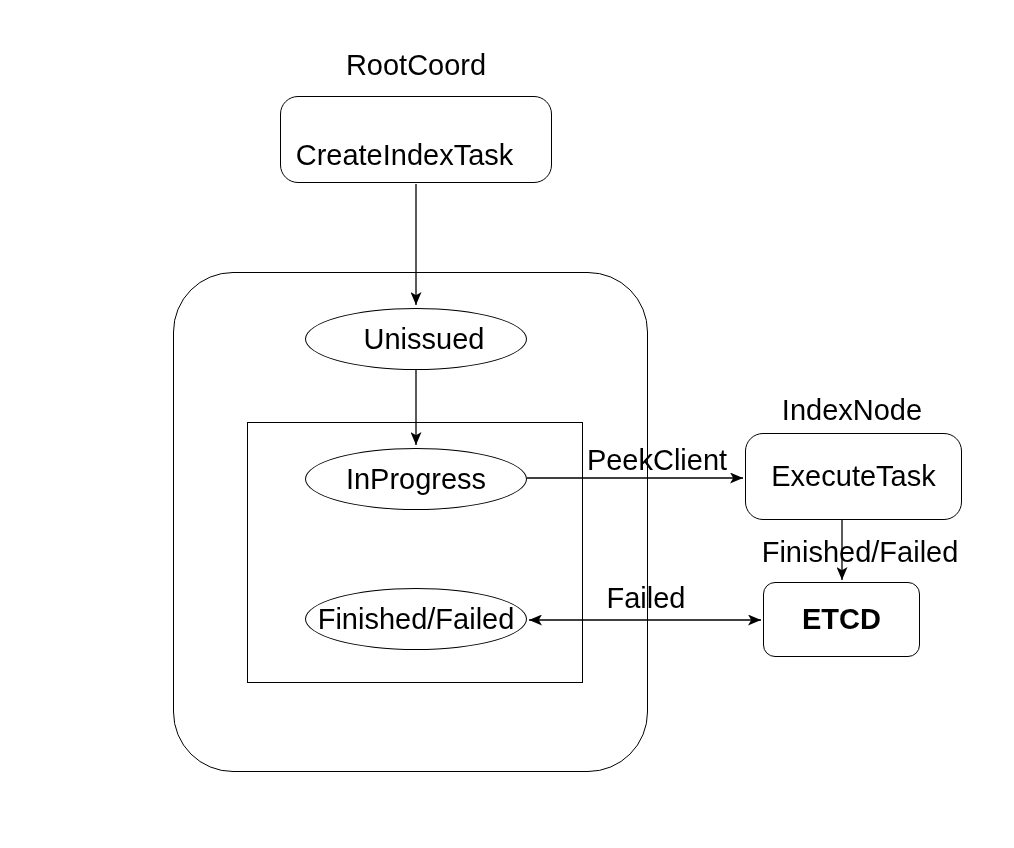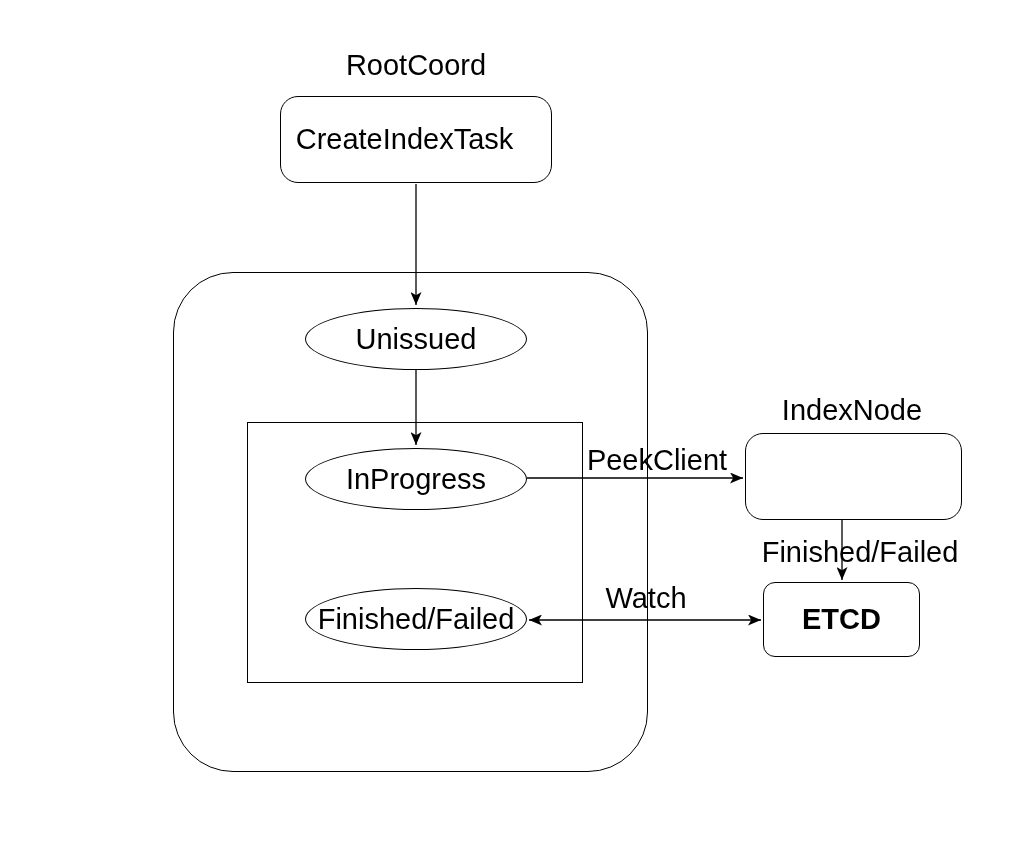--- a/index.html
+++ b/index.html
@@ -68,26 +68,27 @@
         <path d="M13,0 L0,5.5 L13,11 L9.8,5.5 Z" fill="#000000"></path>
       </marker>
     </defs>
     <line x1="416" y1="184" x2="416" y2="305" marker-end="url(#arrow-end)"></line>
     <line x1="416" y1="370" x2="416" y2="445" marker-end="url(#arrow-end)"></line>
     <line x1="527" y1="478" x2="743" y2="478" marker-end="url(#arrow-end)"></line>
     <line x1="842" y1="520" x2="842" y2="580" marker-end="url(#arrow-end)"></line>
     <line x1="529" y1="620" x2="761" y2="620" marker-start="url(#arrow-start)" marker-end="url(#arrow-end)"></line>
   </svg>
 
-  <div class="node-label" style="left:280px; top:96px; width:228px; height:87px;padding-left:21px;">CreateIndexTask</div>
-  <div class="node-label" style="left:305px; top:308px; width:222px; height:62px;">Unissued</div>
+  <div class="node-label" style="left:280px; top:112px; width:228px; height:87px;padding-left:21px;">CreateIndexTask</div>
+  <div class="node-label" style="left:313px; top:308px; width:222px; height:62px;">Unissued</div>
   <div class="node-label" style="left:305px; top:448px; width:222px; height:62px;">InProgress</div>
   <div class="node-label" style="left:305px; top:588px; width:222px; height:62px;">Finished/Failed</div>
+  <div class="node-label" style="left:745px; top:433px; width:217px; height:87px;">ExecuteTask</div>
   <div class="node-label" style="left:763px; top:582px; width:157px; height:75px;font-weight:bold;">ETCD</div>
 
   <div class="free-label" style="left:266px; top:49px; width:300px;">RootCoord</div>
   <div class="free-label" style="left:752px; top:394px; width:200px;">IndexNode</div>
 
   <div class="free-label" style="left:557px; top:444px; width:200px;">PeekClient</div>
   <div class="free-label" style="left:735px; top:536px; width:250px;">Finished/Failed</div>
-  <div class="free-label" style="left:546px; top:582px; width:200px;">Watch</div>
+  <div class="free-label" style="left:546px; top:582px; width:200px;">Failed</div>
 
 </div>
 
 </body></html>

